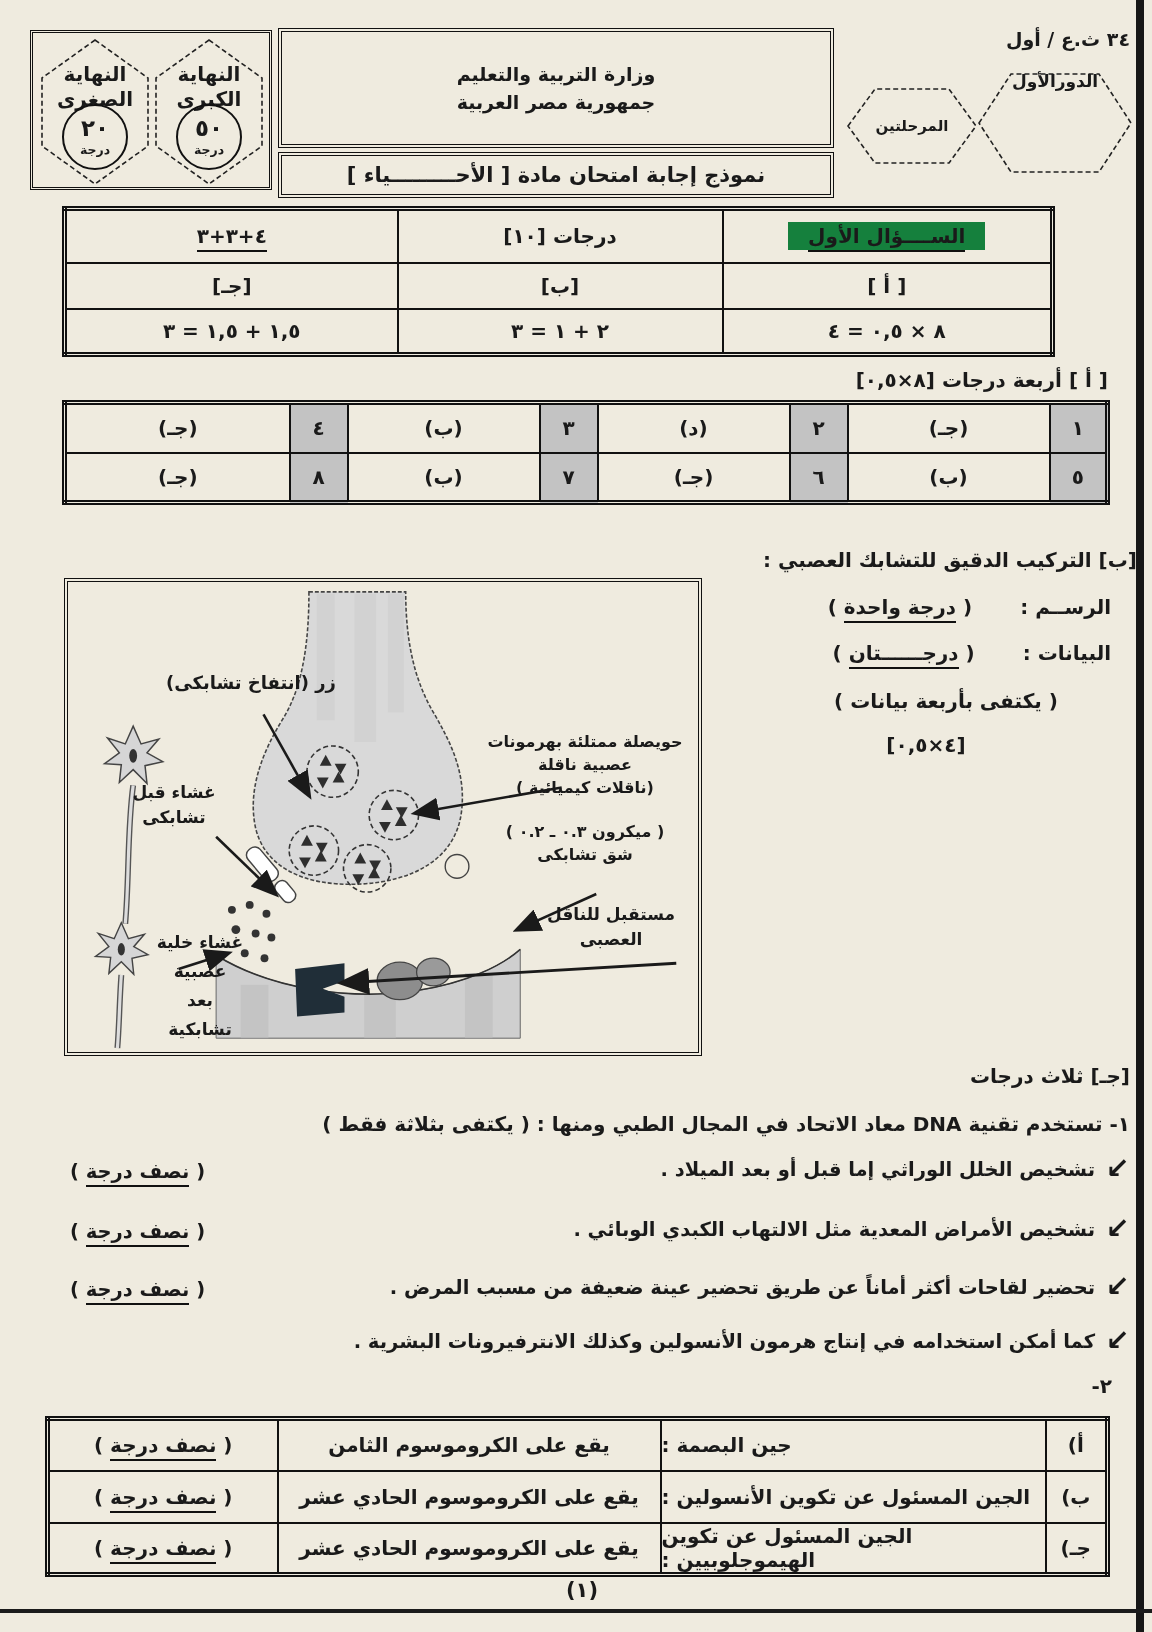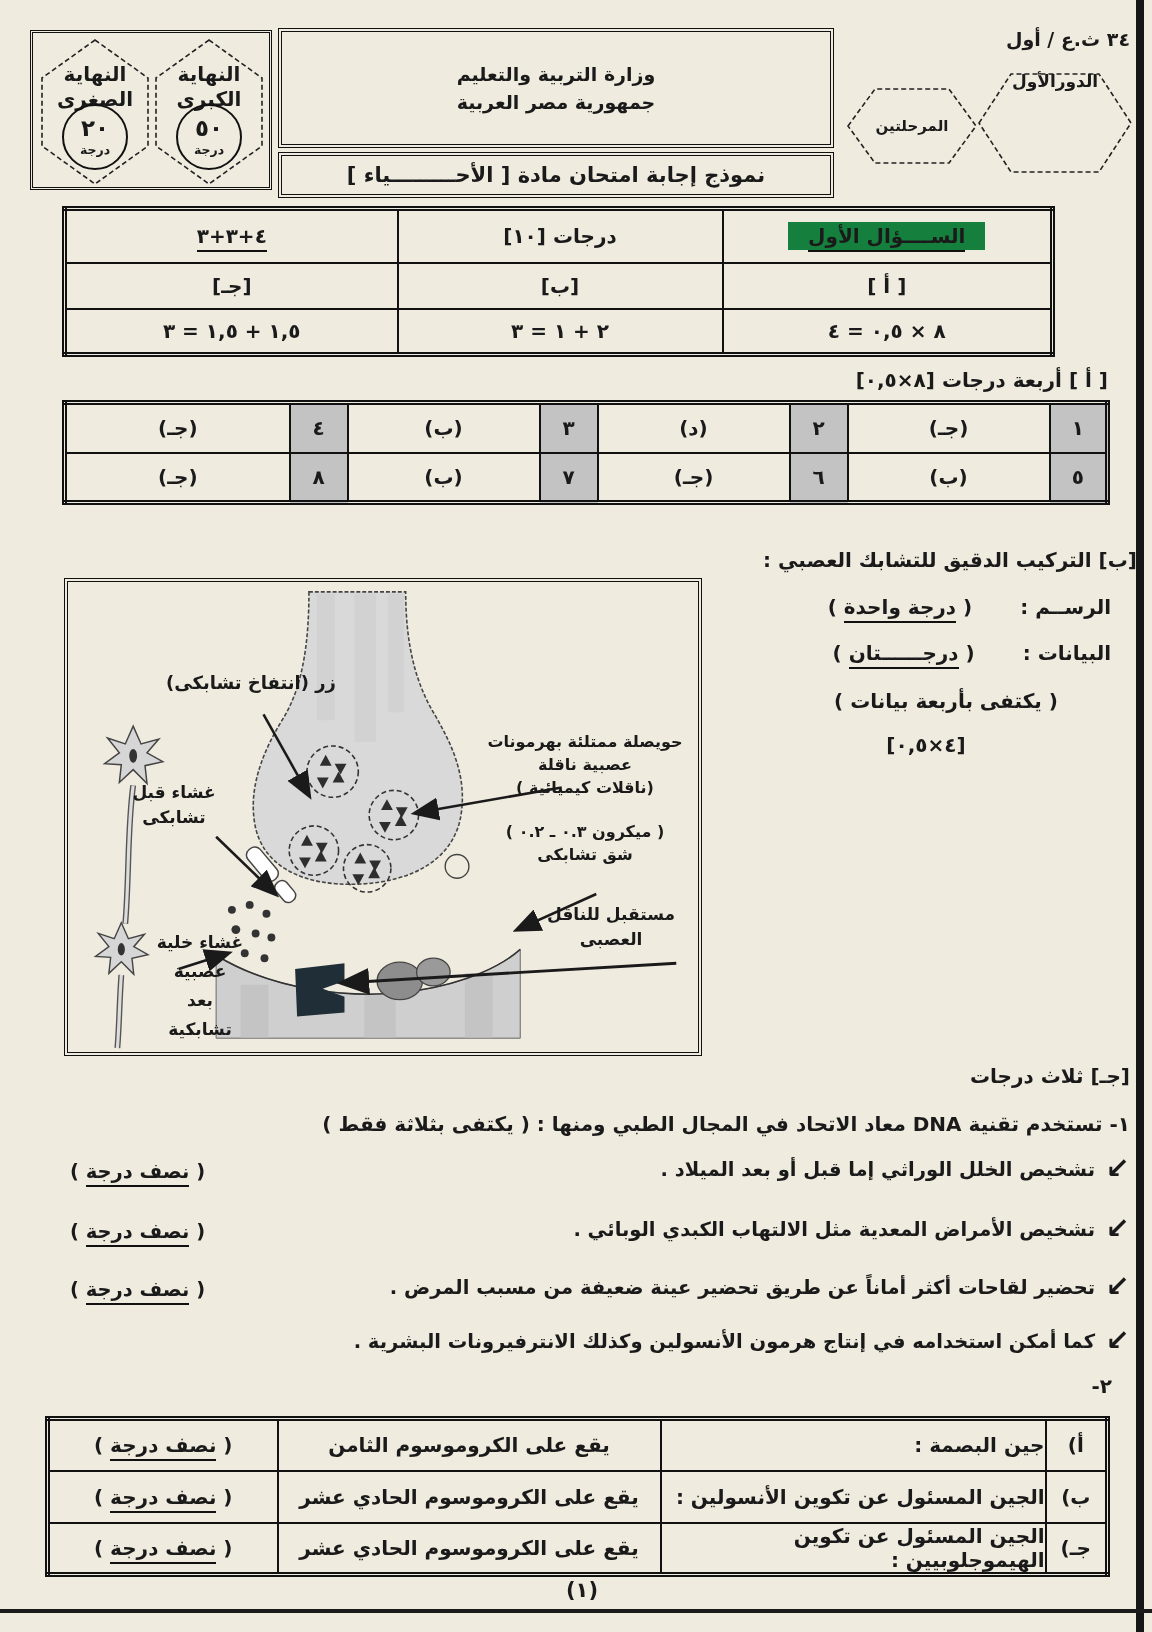--- a/index.html
+++ b/index.html
@@ -79,21 +79,21 @@
   .c-title { left:700px; top:1064px; width:430px; font-size:20px; }
   .c-q1 { left:60px; top:1112px; width:1070px; font-size:20px; }
   .c-item { left:62px; width:1072px; height:42px; }
   .c-item .main { position:absolute; right:6px; top:0; display:flex; gap:12px; align-items:flex-start; font-size:19.5px; }
   .c-item .arrow-glyph { font-size:25px; line-height:0.9; transform:scale(1.15); }
   .c-item .scr { position:absolute; left:8px; top:2px; font-size:19.5px; }
   .c-q2 { left:1020px; top:1374px; width:92px; font-size:20px; }
 
   .gene-table { left:45px; top:1416px; width:1060px; }
   .gene-table td { height:52px; font-size:19px; }
-  .gene-table td.name-cell { text-align:right; }
+  .gene-table td.name-cell { text-align:left; }
   .score-wrap { white-space:nowrap; }
 
   .footer-pagenum { left:62px; top:1578px; width:1040px; text-align:center; font-size:21px; }
 </style>
 </head>
 <body>
 
 <div class="abs scan-edge-right"></div>
 <div class="abs scan-edge-bottom"></div>
 

